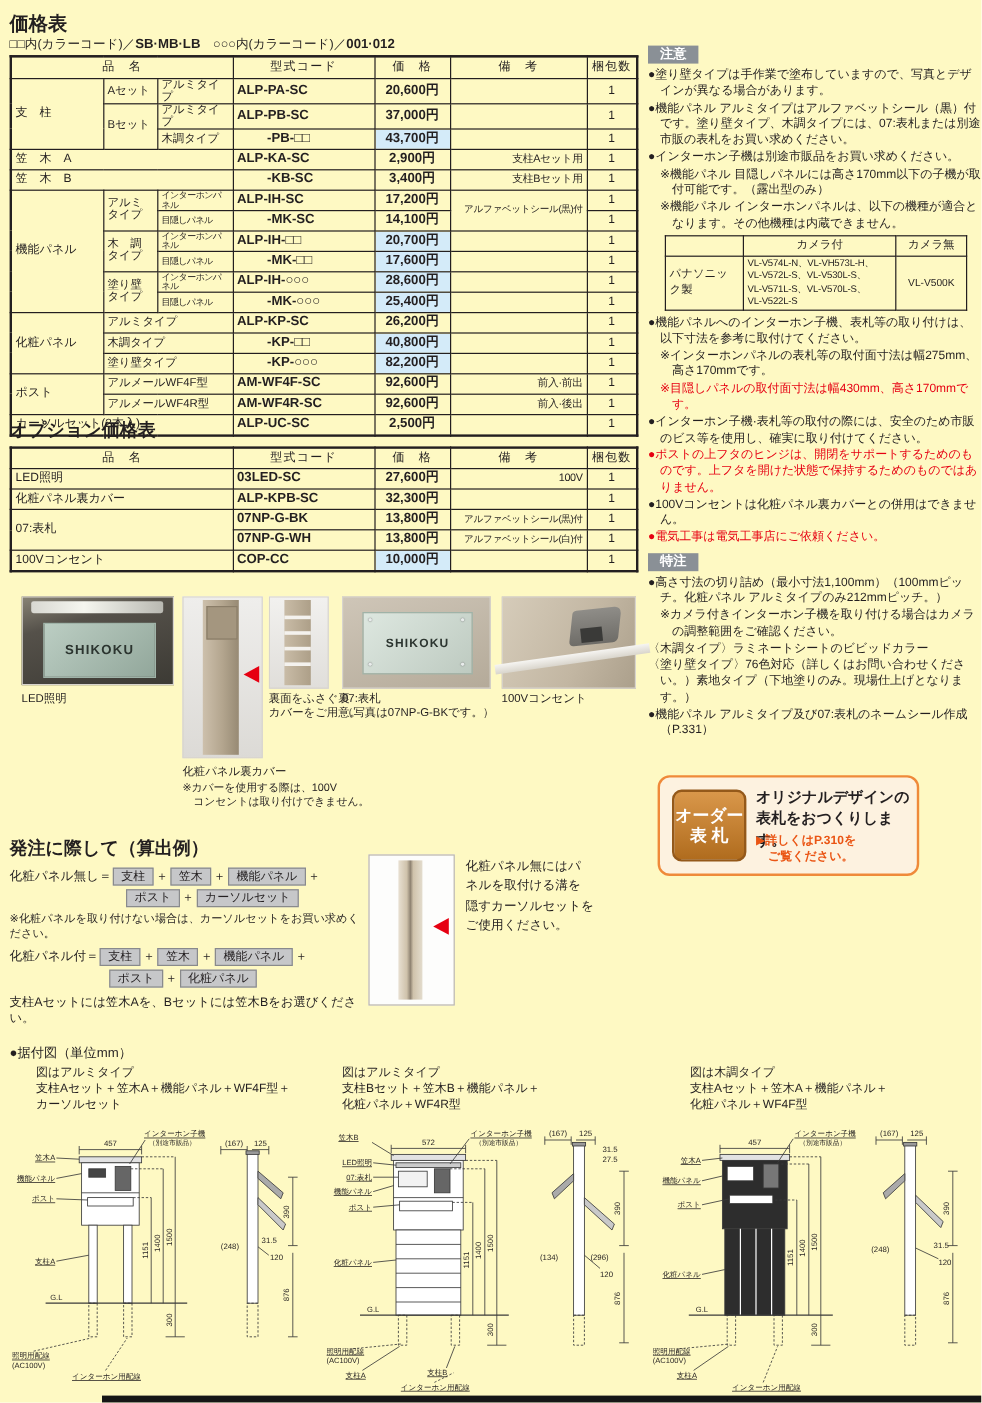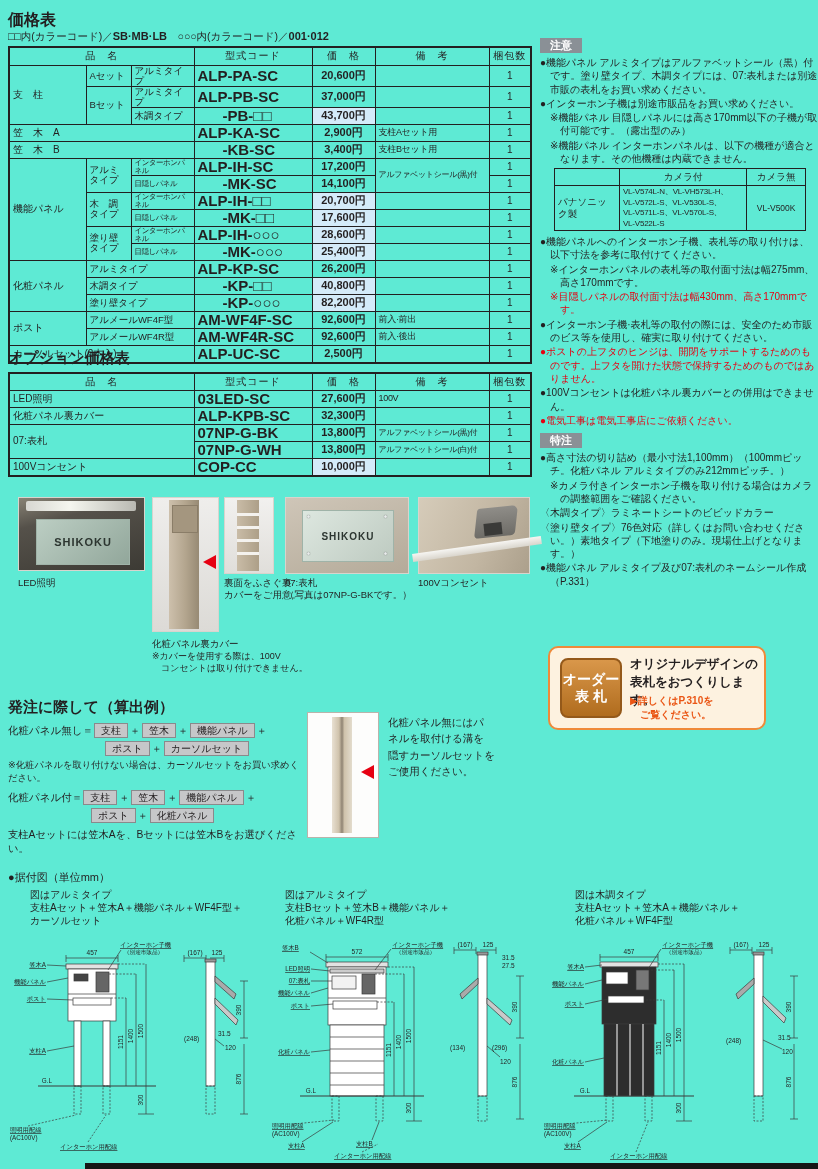--- a/index.html
+++ b/index.html
@@ -1,38 +1,38 @@
 <!DOCTYPE html>
 <html><head>
 <meta charset="utf-8">
 <style>
   html,body{margin:0;padding:0;background:#fff;}
-  #page{position:relative;width:818px;height:1169px;background:#5eead4;overflow:hidden;
+  #page{position:relative;width:818px;height:1169px;background:#fef9c3;overflow:hidden;
         font-family:"Liberation Sans","DejaVu Sans",sans-serif;color:#231f20;}
   .abs{position:absolute;}
   .pre{white-space:pre-line;}
   
   .sec-title{font-size:16px;font-weight:bold;}
   .legend{font-size:10.5px;border-bottom:1px solid #231f20;padding-bottom:2px;width:522px;}
   .legend b{font-size:11px;}
   
   table.tbl{border-collapse:collapse;table-layout:fixed;width:522px;font-size:10px;border:2px solid #231f20;}
   table.tbl th,table.tbl td{border:1px solid #231f20;padding:0 3px;height:16px;line-height:1.05;overflow:hidden;}
   table.tbl th{font-weight:normal;text-align:center;letter-spacing:1px;}
   td.grp{text-align:left;padding-left:6px;}
   td.set{text-align:left;font-size:9.5px;}
   td.set2{text-align:left;font-size:9.5px;white-space:pre-line;line-height:1.05;}
   td.type{font-size:9.5px;}
   td.type-s{font-size:7.5px;letter-spacing:-0.5px;}
   td.type2{font-size:9.5px;}
-  td.code{font-weight:bold;font-size:15px;font-family:"Liberation Sans",sans-serif;}
+  td.code{font-weight:bold;font-size:11px;font-family:"Liberation Sans",sans-serif;}
   td.code.sub{padding-left:38px;}
   td.price{font-weight:bold;font-size:11px;text-align:center;padding-right:6px;}
   td.blue{background:#d4ebf9;}
-  td.note{font-size:8px;text-align:left;letter-spacing:-0.3px;margin-left:48px;}
+  td.note{font-size:8px;text-align:right;letter-spacing:-0.3px;margin-left:48px;}
   td.qty{text-align:center;}
   
   .photo{position:absolute;box-shadow:0 0 0 1px #d8d4cd inset;}
   .caption{position:absolute;font-size:9.5px;line-height:1.3;}
   .glass{position:absolute;border:1px solid #9fb3a8;background:linear-gradient(135deg,rgba(196,216,205,.92),rgba(160,185,172,.85));
          display:flex;align-items:center;justify-content:center;font-weight:bold;letter-spacing:1px;color:#2c3530;}
   .dot{position:absolute;width:3px;height:3px;border-radius:50%;background:#e8eceb;box-shadow:0 0 1px #555;}
   .red-arrow{position:absolute;width:0;height:0;border:7px solid transparent;border-right:13px solid #e60012;}
   
   .ord-title{font-size:15px;font-weight:bold;margin-bottom:6px;}
@@ -367,20 +367,21 @@
     <div class="cursor-pillar"></div>
     <div class="red-arrow" style="left:46px;top:52px;"></div>
   </div>
   <div class="sidetext">化粧パネル無にはパ
 ネルを取付ける溝を
 隠すカーソルセットを
 ご使用ください。</div>
 
   <div class="rcol">
     <div class="badge">注意</div>
+    <div class="b">●塗り壁タイプは手作業で塗布していますので、写真とデザインが異なる場合があります。</div>
     <div class="b">●機能パネル アルミタイプはアルファベットシール（黒）付です。塗り壁タイプ、木調タイプには、07:表札または別途市販の表札をお買い求めください。</div>
     <div class="b">●インターホン子機は別途市販品をお買い求めください。</div>
     <div class="sub">※機能パネル 目隠しパネルには高さ170mm以下の子機が取付可能です。（露出型のみ）</div>
     <div class="sub">※機能パネル インターホンパネルは、以下の機種が適合となります。その他機種は内蔵できません。</div>
     <table class="ptbl">
       <tbody>
           <tr>
         <th></th>
         <th>カメラ付</th>
         <th>カメラ無</th>

